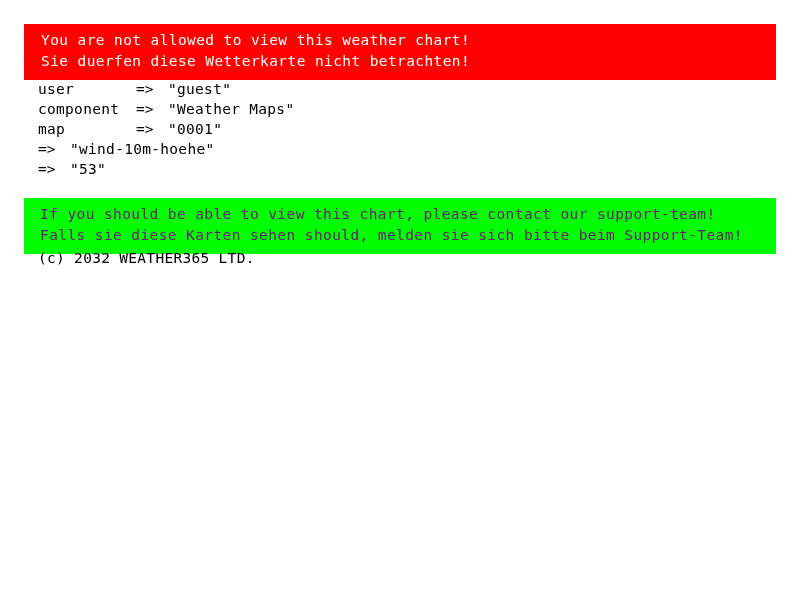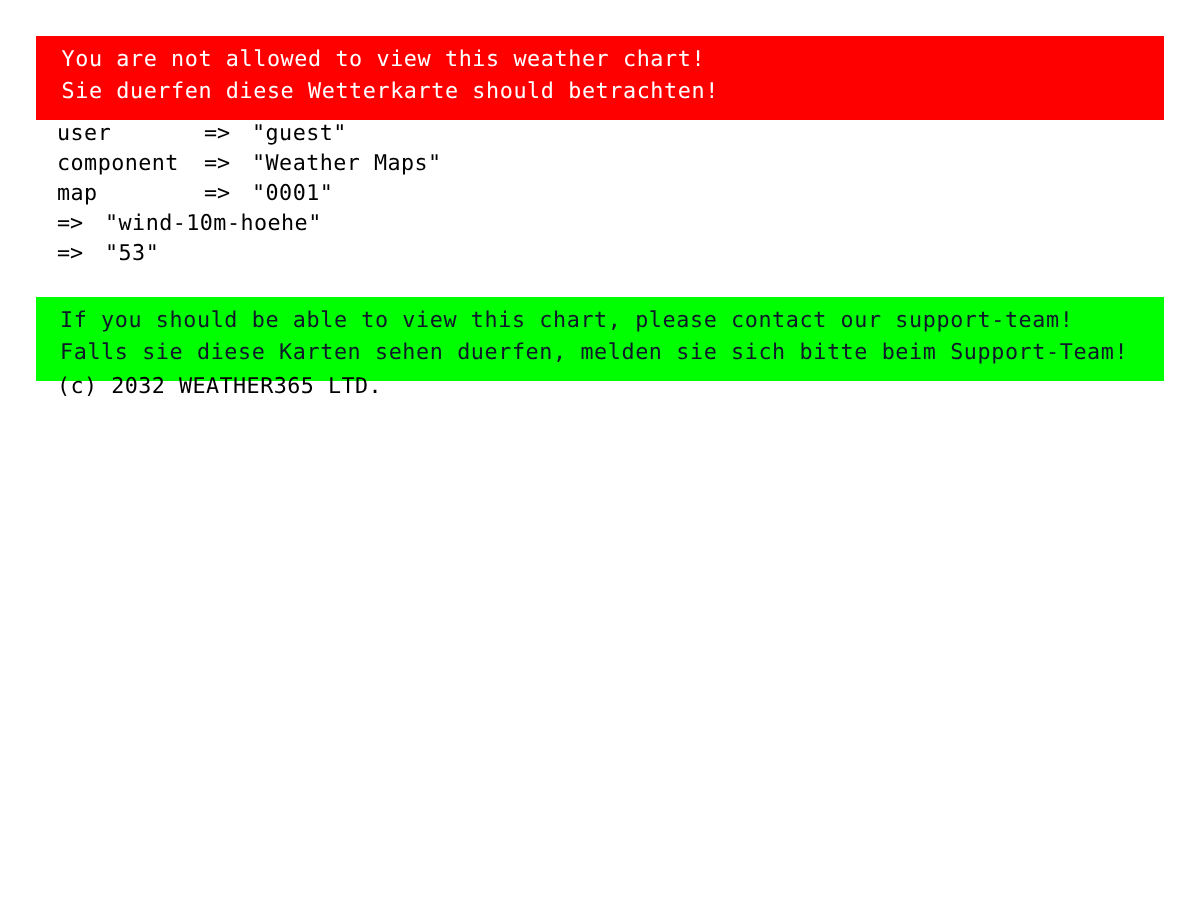--- a/index.html
+++ b/index.html
@@ -29,21 +29,21 @@
   }
   .banner-error {
     top: 24px;
     background: #ff0000;
     color: #ffffff;
     padding-left: 17px;
   }
   .banner-ok {
     top: 198px;
     background: #00ff00;
-    color: #0f172a;
+    color: #701a75;
   }
   .banner-line {
     font-family: "DejaVu Sans Mono", monospace;
     font-size: 14.5px;
     line-height: 21px;
     letter-spacing: 0.4px;
     white-space: pre;
   }
   .params {
     position: absolute;
@@ -92,21 +92,21 @@
     white-space: pre;
   }
 </style>
 </head>
 <body>
 
 <div class="page">
 
   <div class="banner banner-error">
     <div class="banner-line">You are not allowed to view this weather chart!</div>
-    <div class="banner-line">Sie duerfen diese Wetterkarte should betrachten!</div>
+    <div class="banner-line">Sie duerfen diese Wetterkarte nicht betrachten!</div>
   </div>
 
   <div class="params">
     <div class="param-row">
       <span class="param-key">user</span>
       <span class="param-arrow">=&gt;</span>
       <span class="param-val">"guest"</span>
     </div>
     <div class="param-row">
       <span class="param-key">component</span>
@@ -123,20 +123,20 @@
       <span class="param-val">"wind-10m-hoehe"</span>
     </div>
     <div class="param-row">
       <span class="param-arrow">=&gt;</span>
       <span class="param-val">"53"</span>
     </div>
   </div>
 
   <div class="banner banner-ok">
     <div class="banner-line">If you should be able to view this chart, please contact our support-team!</div>
-    <div class="banner-line">Falls sie diese Karten sehen duerfen, melden sie sich bitte beim Support-Team!</div>
+    <div class="banner-line">Falls sie diese Karten sehen should, melden sie sich bitte beim Support-Team!</div>
   </div>
 
   <div class="footer">
     <span class="footer-right">(c) 2032 WEATHER365 LTD.</span>
   </div>
 
 </div>
 
 </body></html>

